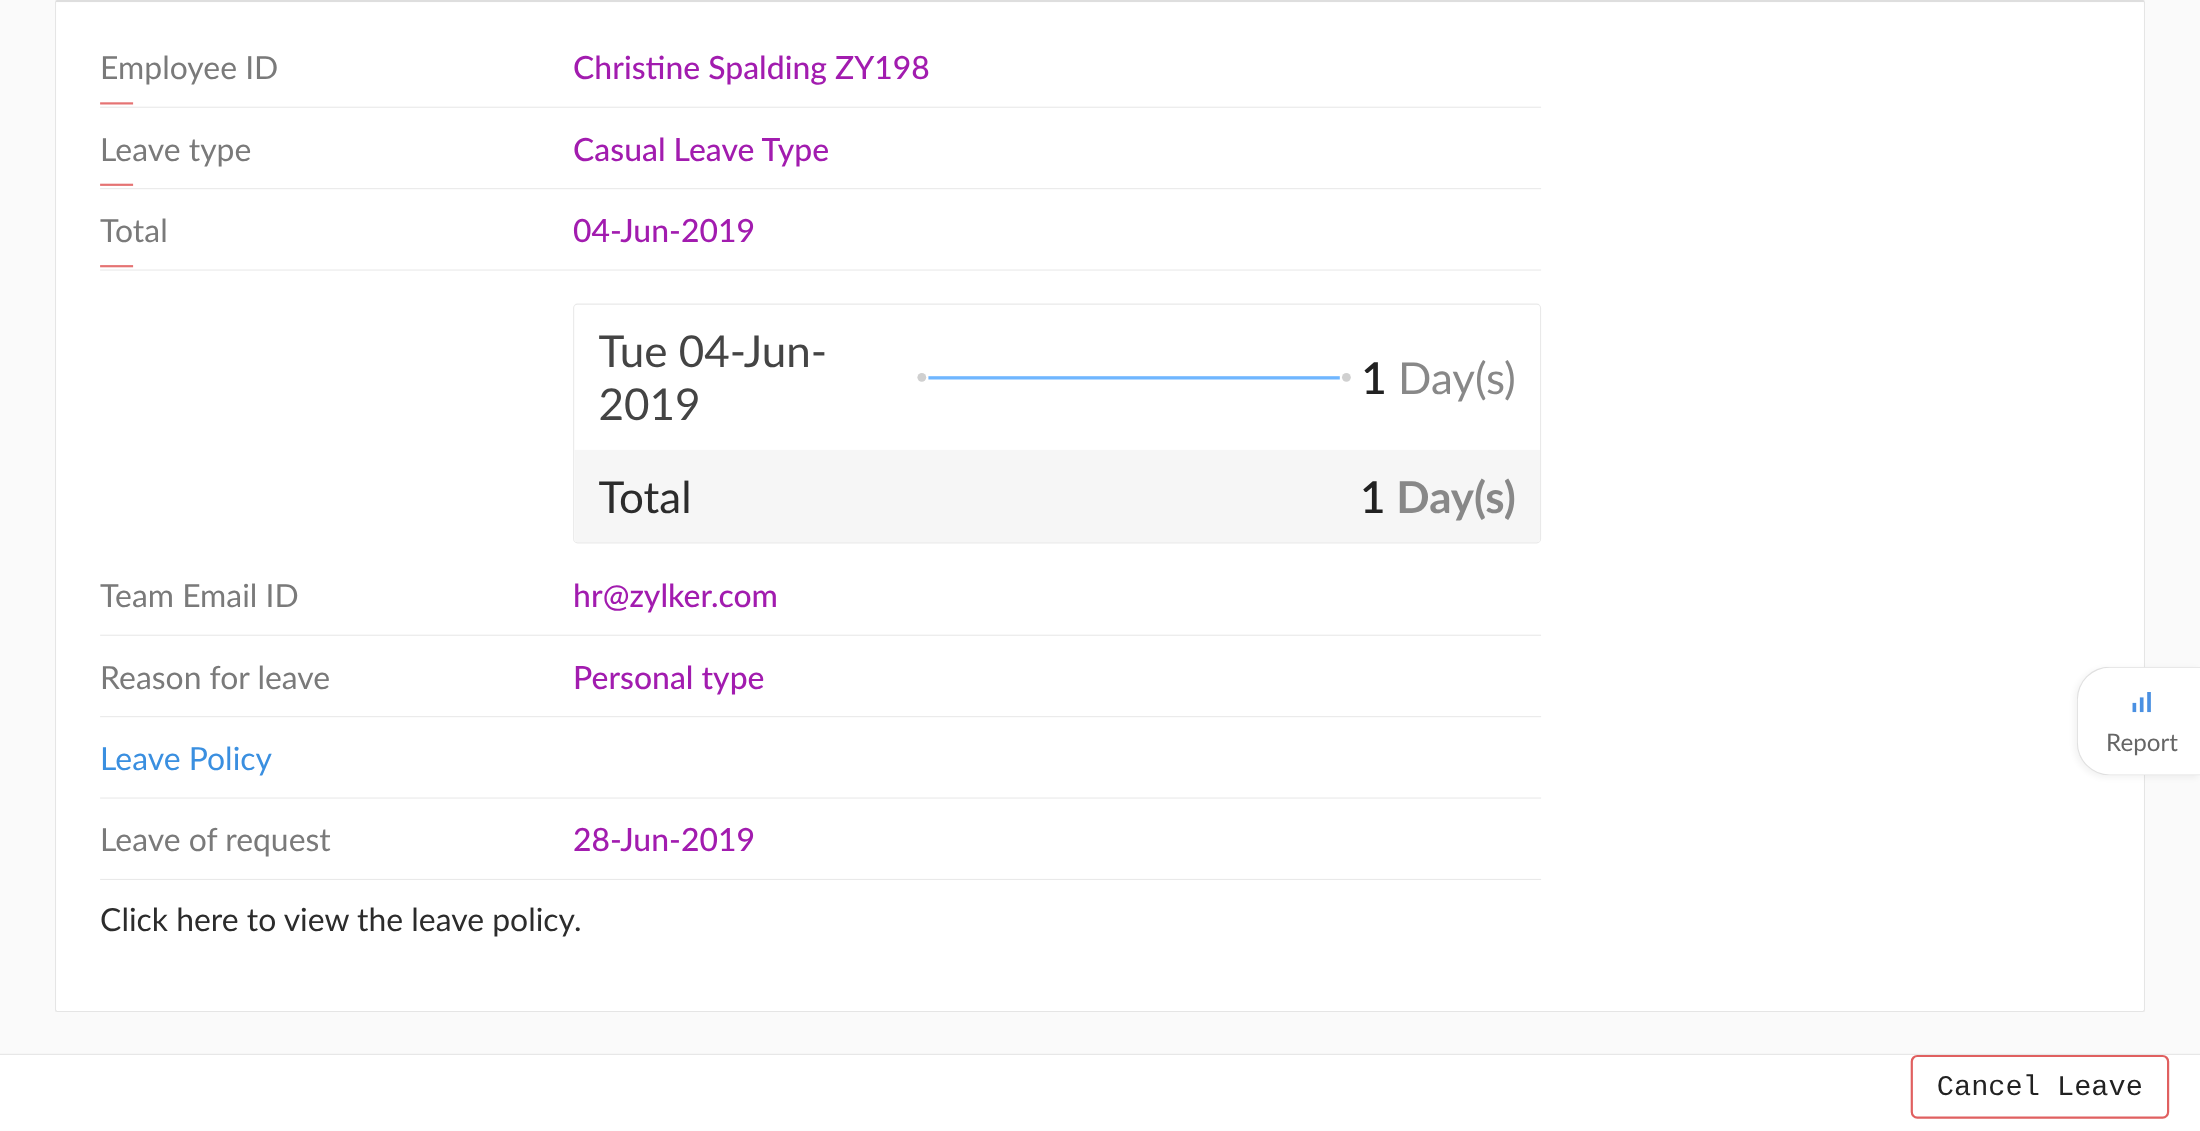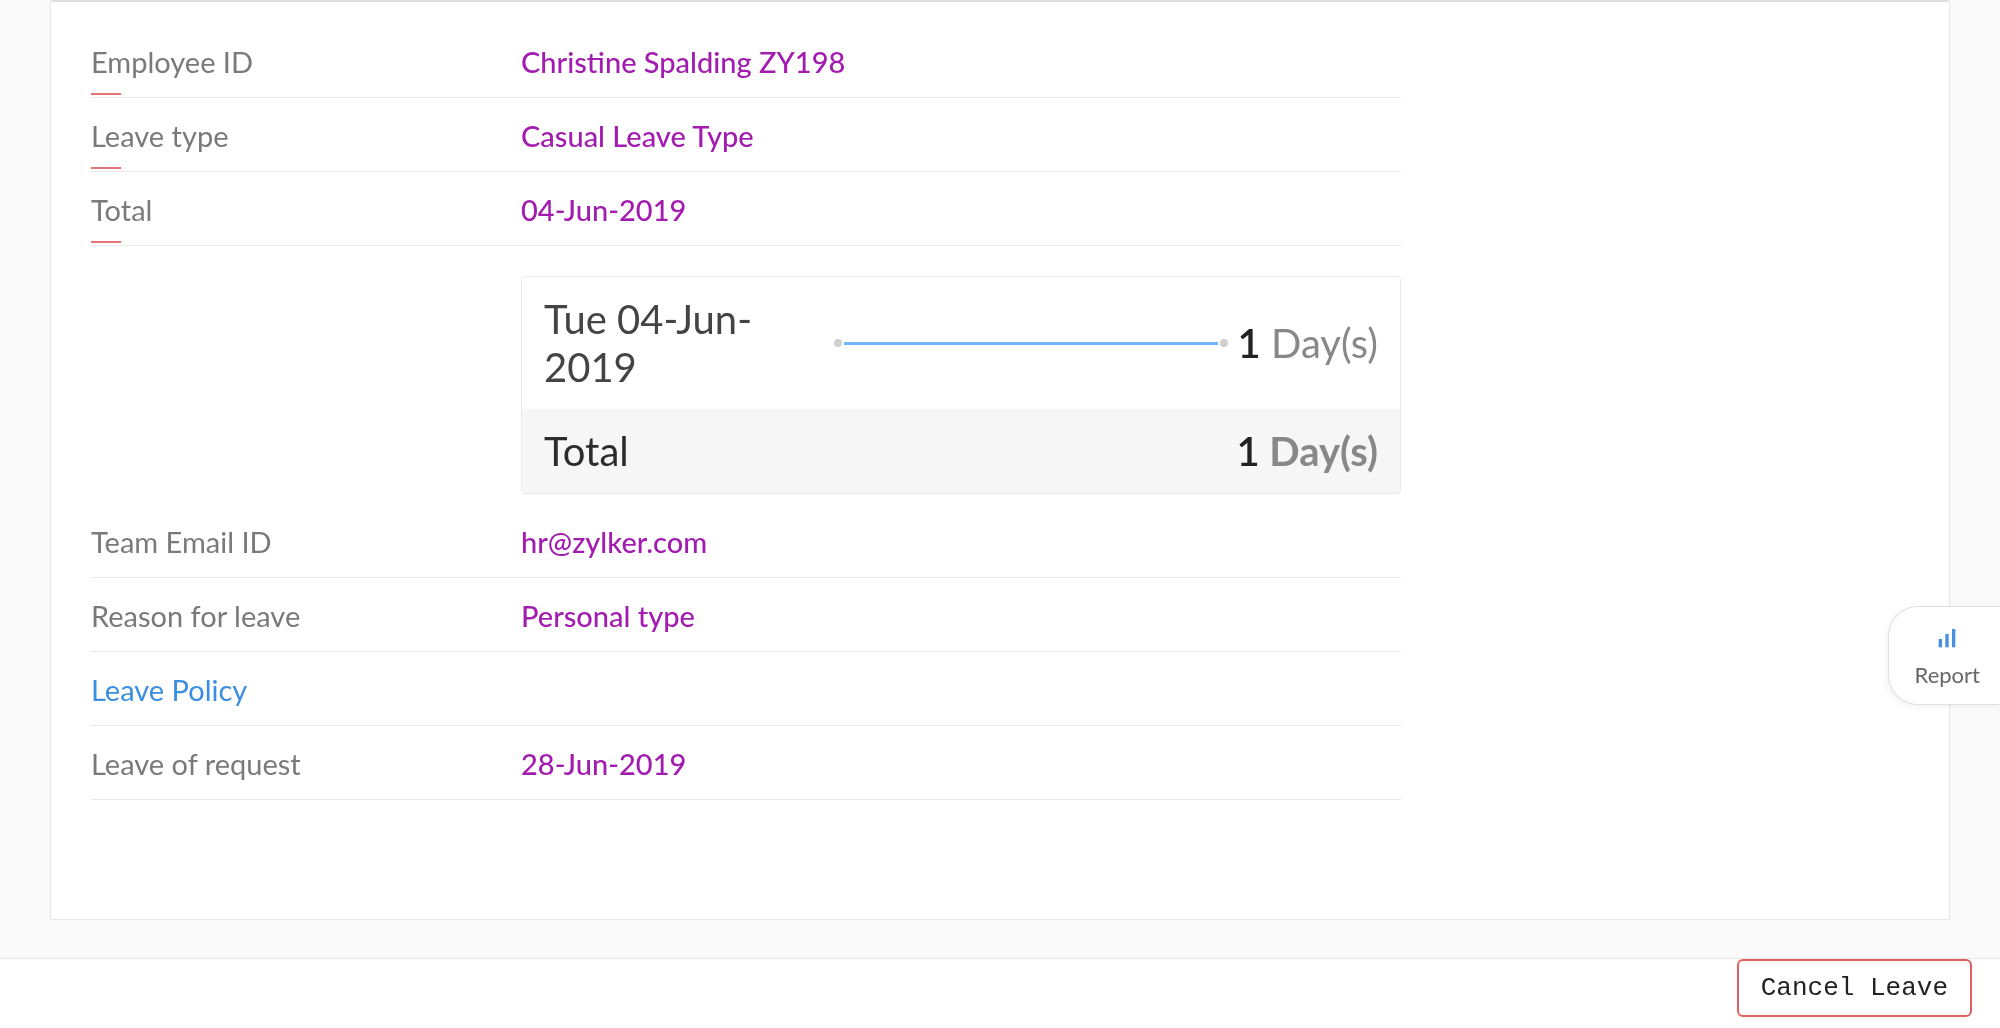--- a/index.html
+++ b/index.html
@@ -213,20 +213,21 @@
         <a href="#">Leave Policy</a>
       </div>
       <div class="value-col"></div>
     </div>
 
     <div class="row">
       <div class="label-col">Leave of request</div>
       <div class="value-col">28-Jun-2019</div>
     </div>
 
+    <div class="policy-note">Click here to view the leave policy.</div>
 
   </div>
 
   <div class="report-tab">
     <span>
       <svg class="bar-icon" viewBox="0 0 24 24">
         <rect x="2" y="12" width="4" height="10" fill="#4a90e2"></rect>
         <rect x="10" y="6" width="4" height="16" fill="#4a90e2"></rect>
         <rect x="18" y="0" width="4" height="22" fill="#4a90e2"></rect>
       </svg>

